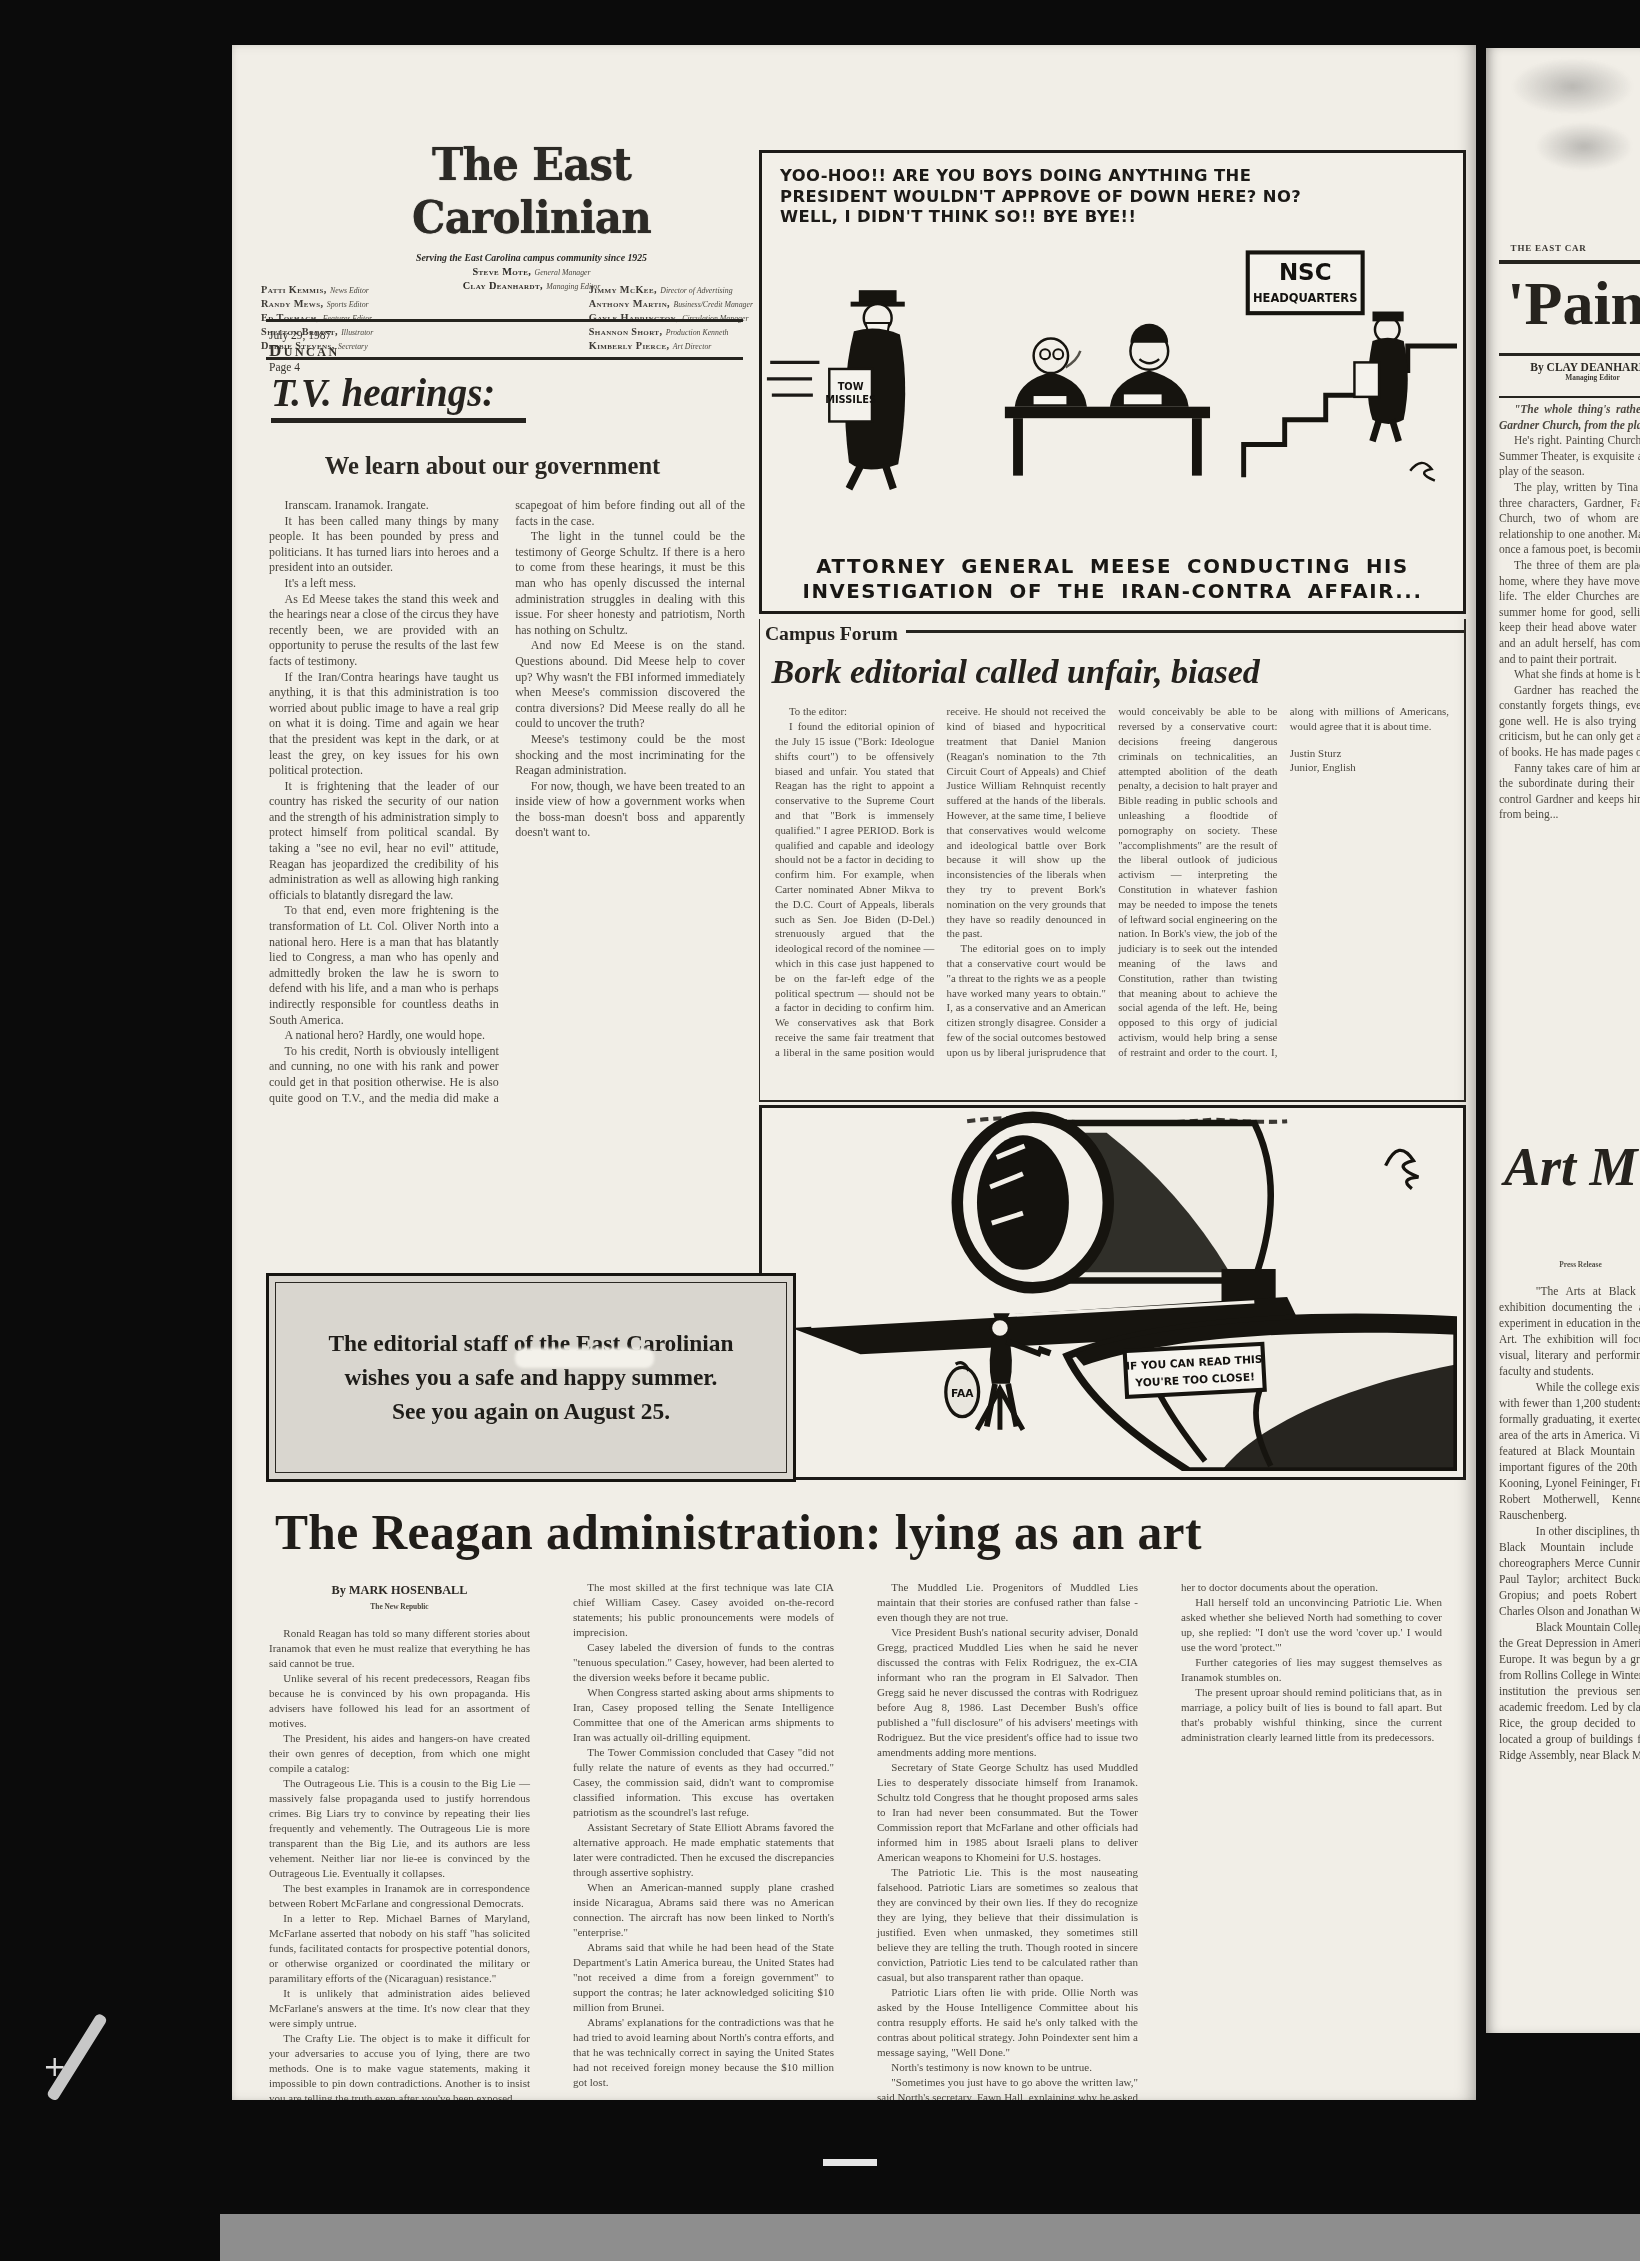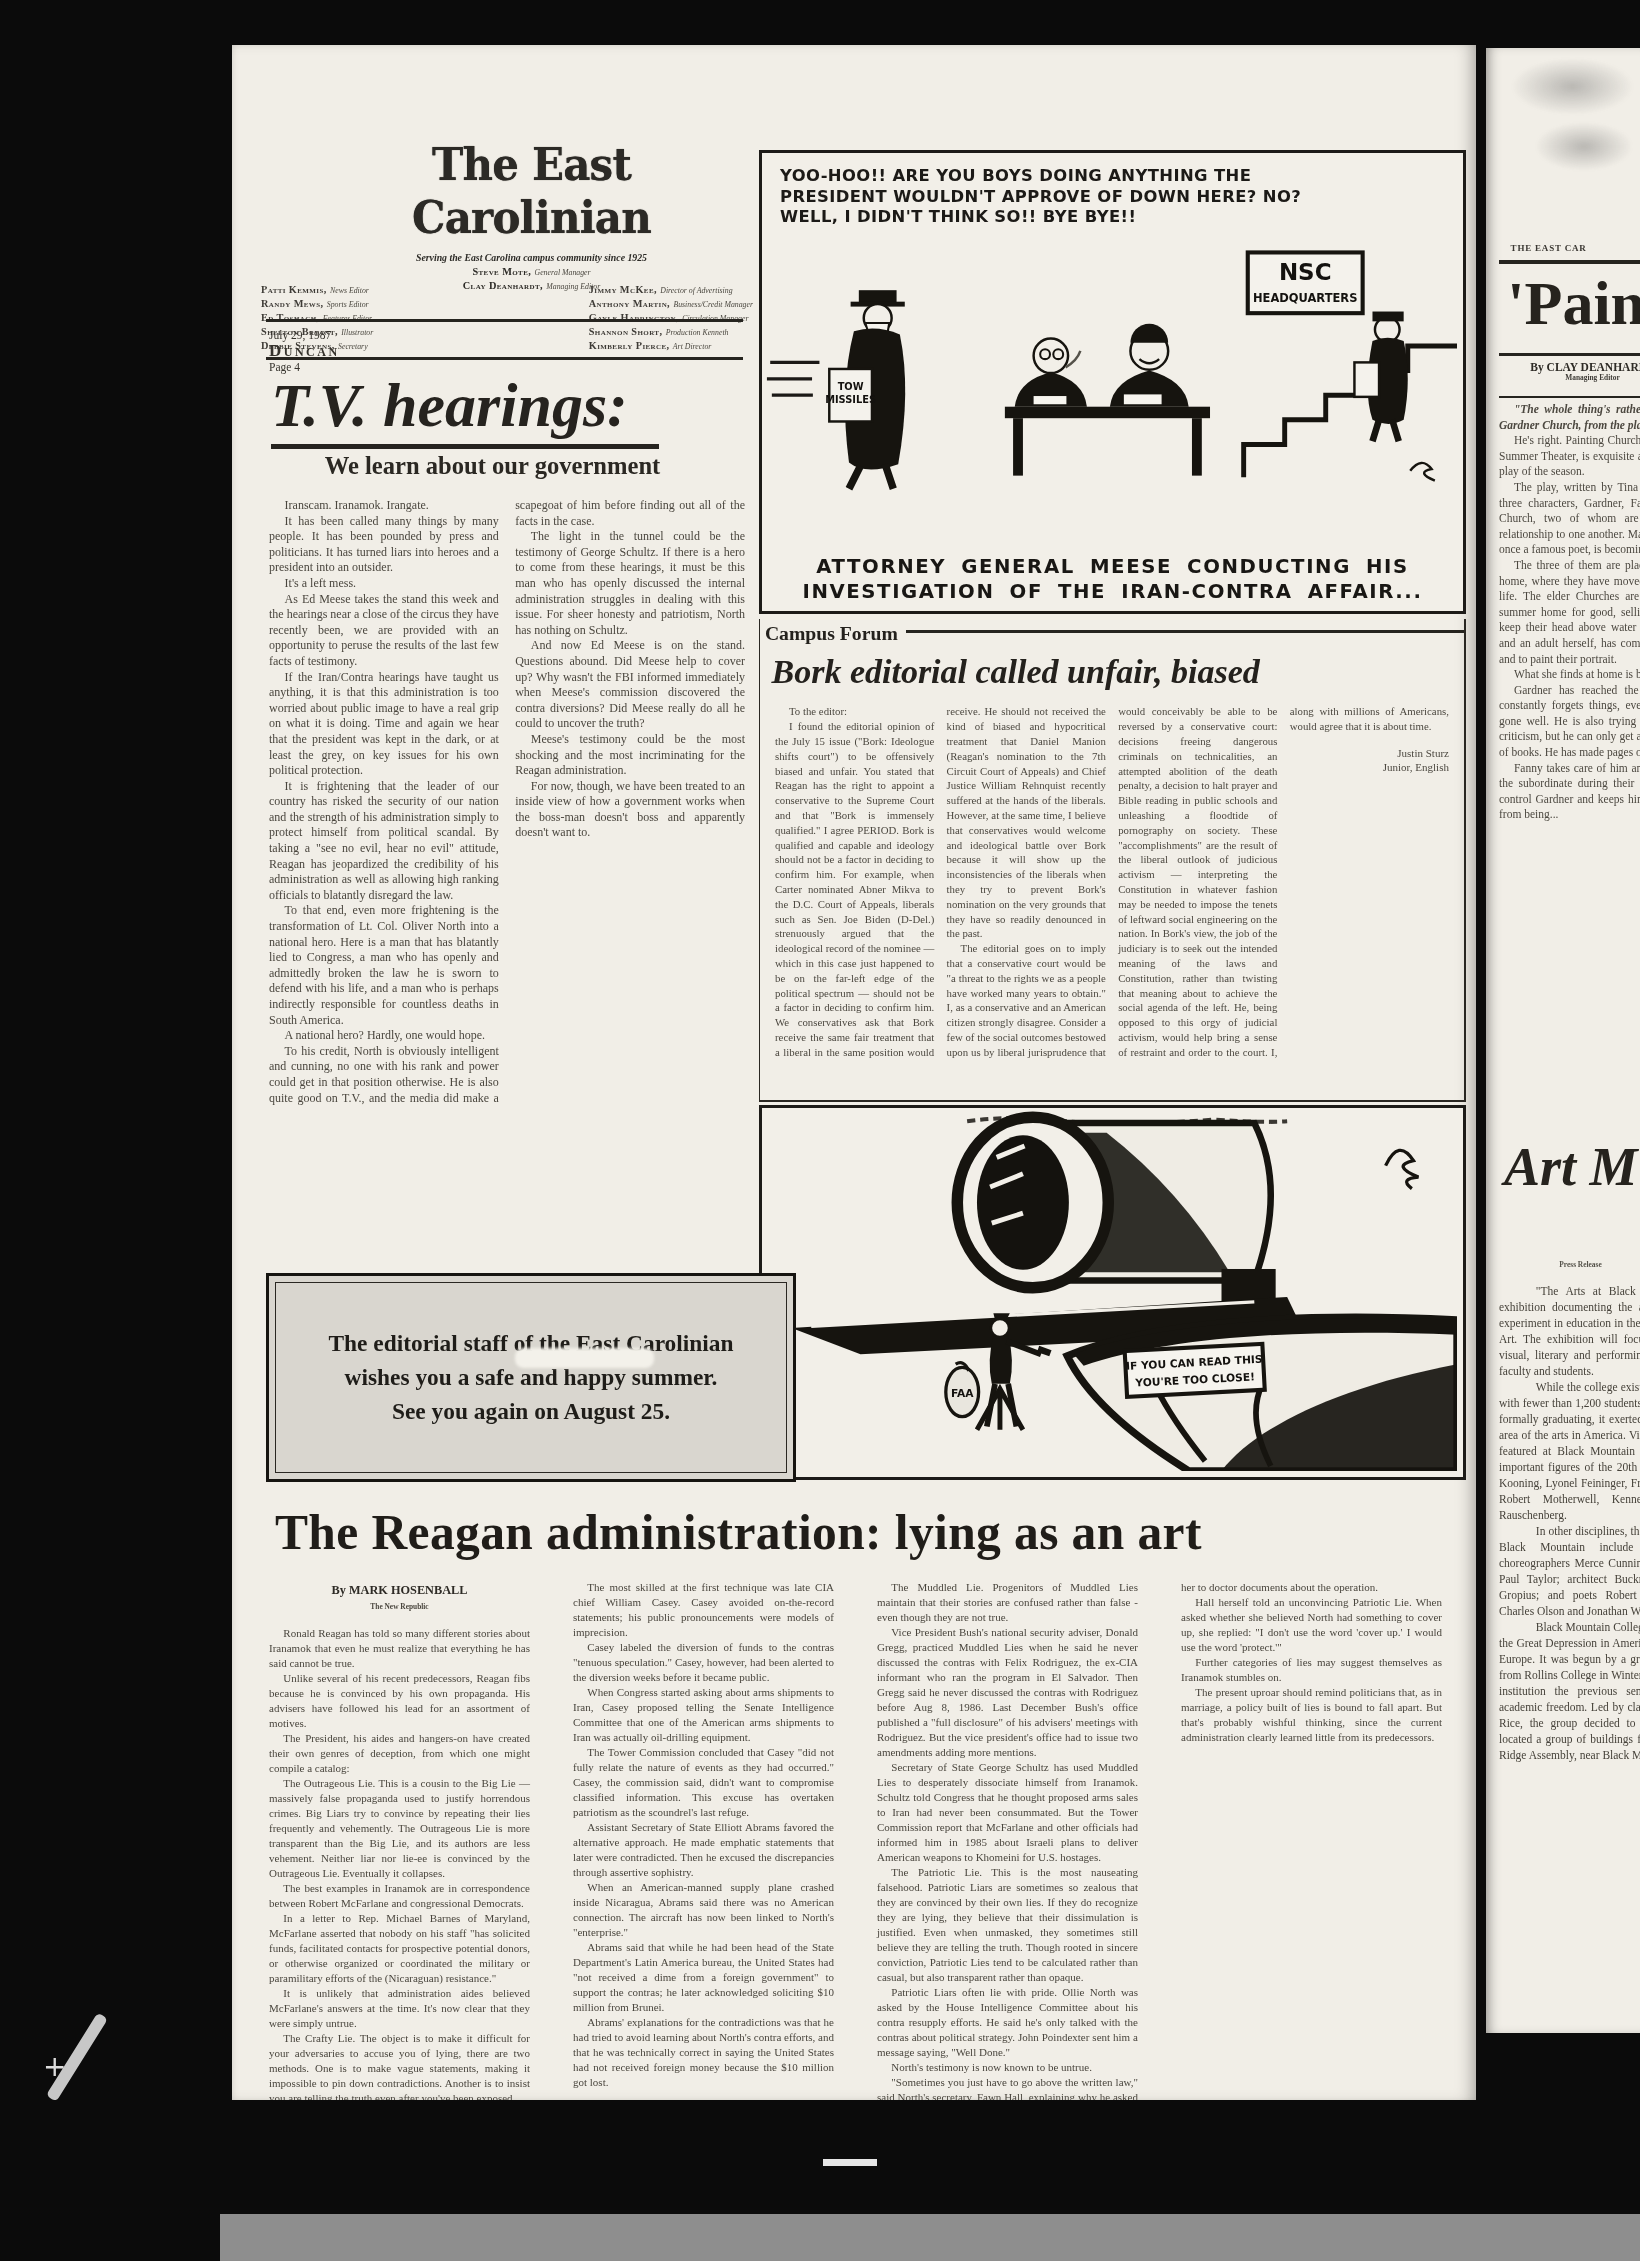--- a/index.html
+++ b/index.html
@@ -26,31 +26,31 @@
   .sn{font-variant:small-caps;font-weight:600;letter-spacing:0.4px;}
   .st{font-style:italic;font-size:7.8px;margin-left:3.3px;color:#4a473f;}
   .staff-wrap{position:absolute;left:29px;top:202px;width:492px;display:flex;justify-content:space-between;}
   .staff-col{text-align:left;margin-top:36px;}
   .staff-line{font-size:10.3px;line-height:13px;}
   .rule{position:absolute;background:#26241f;}
   .dateline{position:absolute;left:37px;top:284px;width:472px;display:flex;justify-content:space-between;align-items:baseline;color:#35322c;flex-direction:column;}
   .dl-date,.dl-page{font-size:11.5px;}
   .dl-section{font-size:17px;font-weight:bold;letter-spacing:2.5px;font-variant:small-caps;}
   
-  .tv-kicker{position:absolute;left:39px;top:325px;font-size:62px;font-weight:bold;font-style:italic;
+  .tv-kicker{position:absolute;left:39px;top:325px;font-size:39px;font-weight:bold;font-style:italic;
              color:#26231f;border-bottom:5.7px solid #26231f;padding:0 31px 3.3px 0;}
   .tv-subhead{position:absolute;left:29px;top:407px;width:463px;text-align:center;font-size:24.6px;font-weight:bold;color:#2b2823;}
   .cols{column-fill:auto;text-align:justify;overflow:hidden;}
   .tv-body{position:absolute;left:37px;top:453px;width:476px;height:617px;
            column-count:2;column-gap:16.4px;font-size:12px;line-height:15.6px;color:#4a463e;}
   .bp{margin:0;text-indent:1.3em;}
   .bp.ital{font-style:italic;font-weight:600;}
   .byl{text-indent:0;text-align:center;font-weight:bold;font-size:12.3px;margin:3.3px 0 0.8px;color:#2e2b26;}
   .bylo{text-indent:0;text-align:center;font-weight:bold;font-size:7.4px;margin:0 0 11.5px;}
-  .sig{text-indent:0;text-align:right;font-size:11px;}
+  .sig{text-indent:0;font-size:11px;}
   .sigtop{margin-top:11.5px;}
   
   .cartoon{position:absolute;border:3.3px solid #1d1b18;background:#f2efe8;}
   .c1{left:527px;top:105px;width:701px;height:458px;}
   .c1-speech{padding:13px 123px 3.3px 18px;font-family:"DejaVu Sans",sans-serif;font-weight:bold;
              font-size:16.4px;line-height:20.5px;color:#1c1a17;letter-spacing:0.4px;}
   .c1-caption{position:absolute;left:0;right:0;bottom:6.6px;text-align:center;font-family:"DejaVu Sans",sans-serif;
               font-weight:bold;font-size:19.7px;line-height:24.6px;letter-spacing:1.6px;word-spacing:6.6px;color:#191714;padding:0 11.5px;}
   .c2{left:527px;top:1060px;width:701px;height:369px;}
   svg text{font-family:"DejaVu Sans",sans-serif;font-weight:bold;fill:#14120f;}

